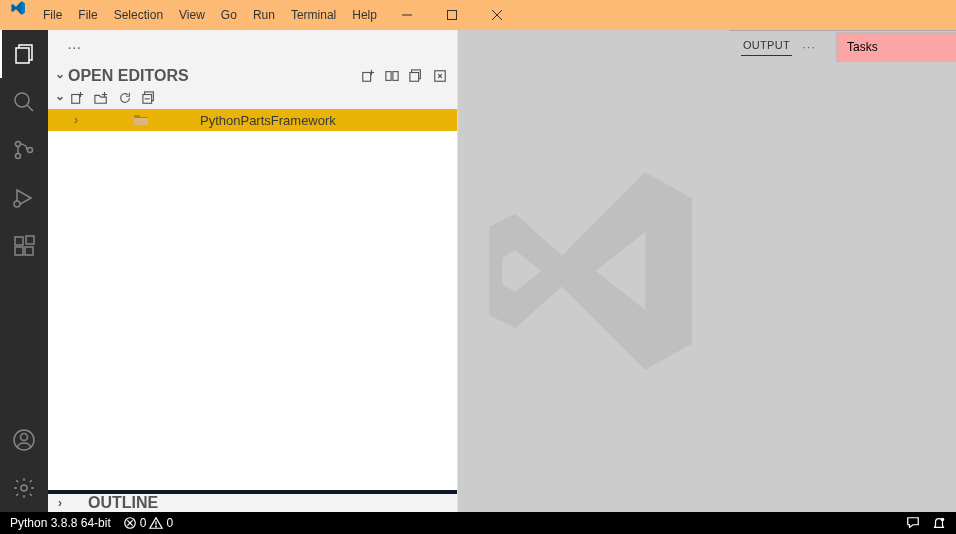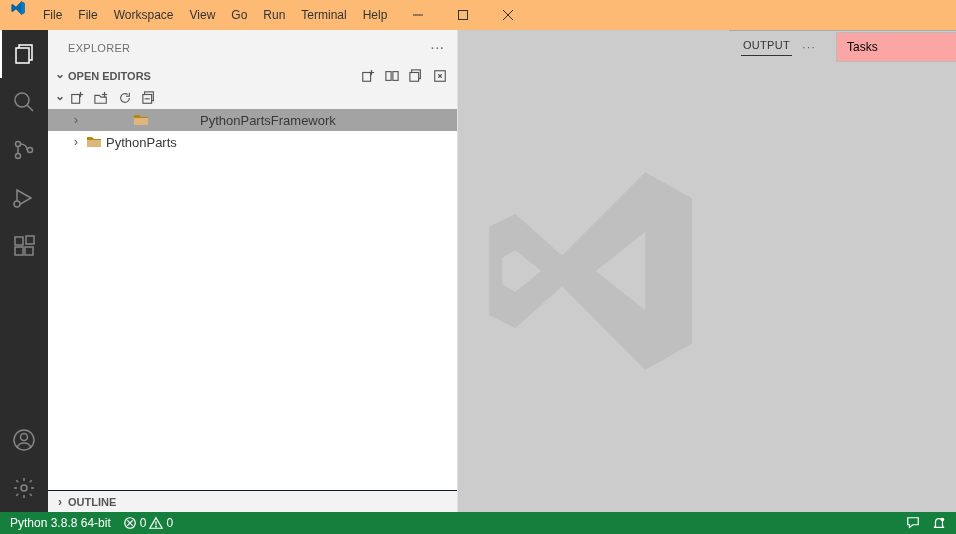--- a/index.html
+++ b/index.html
@@ -23,75 +23,75 @@
 .activitybar .bottom { margin-top: auto; }
 .activitybar .item { width: 48px; height: 48px; display: flex; justify-content: center; align-items: center; color: #858585; }
 .activitybar .item.active { color: #fff; border-left: 2px solid #fff; }
 
 
 .sidebar { width: 410px; background: #f3f3f3; border-right: 1px solid #e0e0e0; display: flex; flex-direction: column; }
 .sidebar-header { height: 35px; display: flex; align-items: center; padding: 0 12px 0 20px; font-size: 11px; color: #6f6f6f; letter-spacing: 0.3px; }
 .sidebar-header .label { flex: 1; }
 .sidebar-header .more { font-weight: bold; letter-spacing: 1px; }
 
-.section-header { height: 22px; display: flex; align-items: center; font-size: 11px; font-weight: 700; color: #555; padding: 0 8px 0 4px; cursor: default; }
+.section-header { height: 22px; display: flex; align-items: center; font-size: 16px; font-weight: 700; color: #555; padding: 0 8px 0 4px; cursor: default; }
 .section-header .chev { width: 16px; text-align: center; font-size: 12px; }
 .section-header .label { flex: 1; }
 .section-header .actions { display: flex; gap: 6px; color: #555; }
 .section-header .actions span { width: 18px; height: 18px; display: flex; justify-content: center; align-items: center; }
 
 .tree { background: #fff; flex: 1; overflow: auto; }
 .tree-item { height: 22px; display: flex; align-items: center; font-size: 13px; color: #383838; padding-left: 20px; }
-.tree-item.selected { background: #a3a3a3; gap: 47px; }
+.tree-item.selected { background: #eab308; gap: 47px; }
 .tree-item .chev { width: 16px; text-align: center; font-size: 12px; color: #555; }
 .tree-item .icon { width: 16px; height: 16px; margin: 0 4px 0 2px; display: flex; align-items: center; justify-content: center; }
 .section-header .chev.right::before, .tree-item .chev.right::before { content: "›"; }
 .section-header .chev.down::before, .tree-item .chev.down::before { content: "⌄"; position: relative; top: -2px; }
 
-.outline-header { background: #f3f3f3; border-top: 1px solid #0f172a; }
+.outline-header { background: #f3f3f3; border-top: 4px solid #0f172a; gap: 20px; }
 
 
 .editor { flex: 1; display: flex; flex-direction: row; background: #cccccc; min-width: 0; gap: 11px; }
 .editor-empty { flex: 1; display: flex; align-items: center; justify-content: center; }
 .editor-empty svg { opacity: 0.18; }
 
 
 .panel { height: 190px; border-top: 1px solid #aaa; background: #cccccc; display: flex; flex-direction: column; }
 .panel-tabs { height: 32px; display: flex; align-items: center; padding: 0 12px; gap: 10px; font-size: 11px; color: #555; }
 .panel-tabs .tab { padding: 0 2px 4px 2px; letter-spacing: 0.3px; }
 .panel-tabs .tab.active { border-bottom: 1px solid #333; color: #333; }
 .panel-tabs .more { letter-spacing: 1px; }
 .panel-tabs .spacer { flex: 1; }
 .panel-tabs select { width: 165px; height: 30px; background: #fca5a5; border: 1px solid #bbb; font-size: 12px; padding: 0 6px; }
 .panel-tabs .icons { display: flex; gap: 8px; color: #555; margin-left: 10px; }
 .panel-tabs .icons span { width: 18px; height: 18px; display: flex; justify-content: center; align-items: center; }
 .panel-body { flex: 1; background: #cccccc; border-right: 12px solid #b8b8b8; }
 
 
-.statusbar { height: 22px; background: #15803d; color: #fff; display: flex; align-items: center; font-size: 12px; padding: 4px 4px; }
+.statusbar { height: 22px; background: #000000; color: #fff; display: flex; align-items: center; font-size: 12px; padding: 4px 4px; }
 .statusbar .item { padding: 0 6px; display: flex; align-items: center; gap: 3px; height: 22px; }
 .statusbar .right { margin-left: auto; display: flex; }
 
 
 svg { display: block; }
 </style>
 </head>
 <body>
 
 <div class="titlebar">
   <div class="logo">
     <svg width="16" height="16" viewBox="0 0 24 24">
         <path fill="#0065a9" d="M17 2l5 3v14l-5 3-8-8-5 4-2-1V7l2-1 5 4 8-8z"></path>
         <path fill="#007acc" d="M17 2l5 3v14l-5 3V2z"></path>
       </svg>
   </div>
   <div class="menu">
     <span>File</span>
     <span>File</span>
-    <span>Workspace</span>
+    <span>Selection</span>
     <span>View</span>
     <span>Go</span>
     <span>Run</span>
     <span>Terminal</span>
     <span>Help</span>
   </div>
   <div class="wincontrols">
     <div>
         <svg width="10" height="10">
           <line x1="0" y1="5" x2="10" y2="5" stroke="#333" stroke-width="1"></line>
@@ -162,21 +162,20 @@
         <svg width="24" height="24" viewBox="0 0 24 24" fill="none" stroke="currentColor" stroke-width="1.5">
             <circle cx="12" cy="12" r="3"></circle>
             <path d="M12 2v3m0 14v3M4.2 4.2l2.1 2.1m11.4 11.4l2.1 2.1M2 12h3m14 0h3M4.2 19.8l2.1-2.1m11.4-11.4l2.1-2.1"></path>
           </svg>
       </div>
     </div>
   </div>
 
   <div class="sidebar">
     <div class="sidebar-header">
-      <span class="label">EXPLORER</span>
       <span class="more">···</span>
     </div>
 
     <div class="section-header">
       <span class="chev down"></span>
       <span class="label">OPEN EDITORS</span>
       <div class="actions">
         <span>
             <svg width="14" height="14" viewBox="0 0 16 16" fill="none" stroke="#555" stroke-width="1.3">
               <rect x="2" y="4" width="9" height="10"></rect>
@@ -242,30 +241,20 @@
     <div class="tree">
       <div class="tree-item selected">
         <span class="chev right"></span>
         <span class="icon">
             <svg width="16" height="16" viewBox="0 0 16 16">
               <path fill="#b8860b" d="M1 3h5l2 2h7v8H1z"></path>
               <rect x="1" y="6" width="14" height="7" fill="#dcb67a"></rect>
             </svg>
           </span>
         <span>PythonPartsFramework</span>
-      </div>
-      <div class="tree-item">
-        <span class="chev right"></span>
-        <span class="icon">
-            <svg width="16" height="16" viewBox="0 0 16 16">
-              <path fill="#b8860b" d="M1 3h5l2 2h7v8H1z"></path>
-              <rect x="1" y="6" width="14" height="7" fill="#dcb67a"></rect>
-            </svg>
-          </span>
-        <span>PythonParts</span>
       </div>
     </div>
 
     <div class="section-header outline-header">
       <span class="chev right"></span>
       <span class="label">OUTLINE</span>
     </div>
   </div>
 
   <div class="editor">

